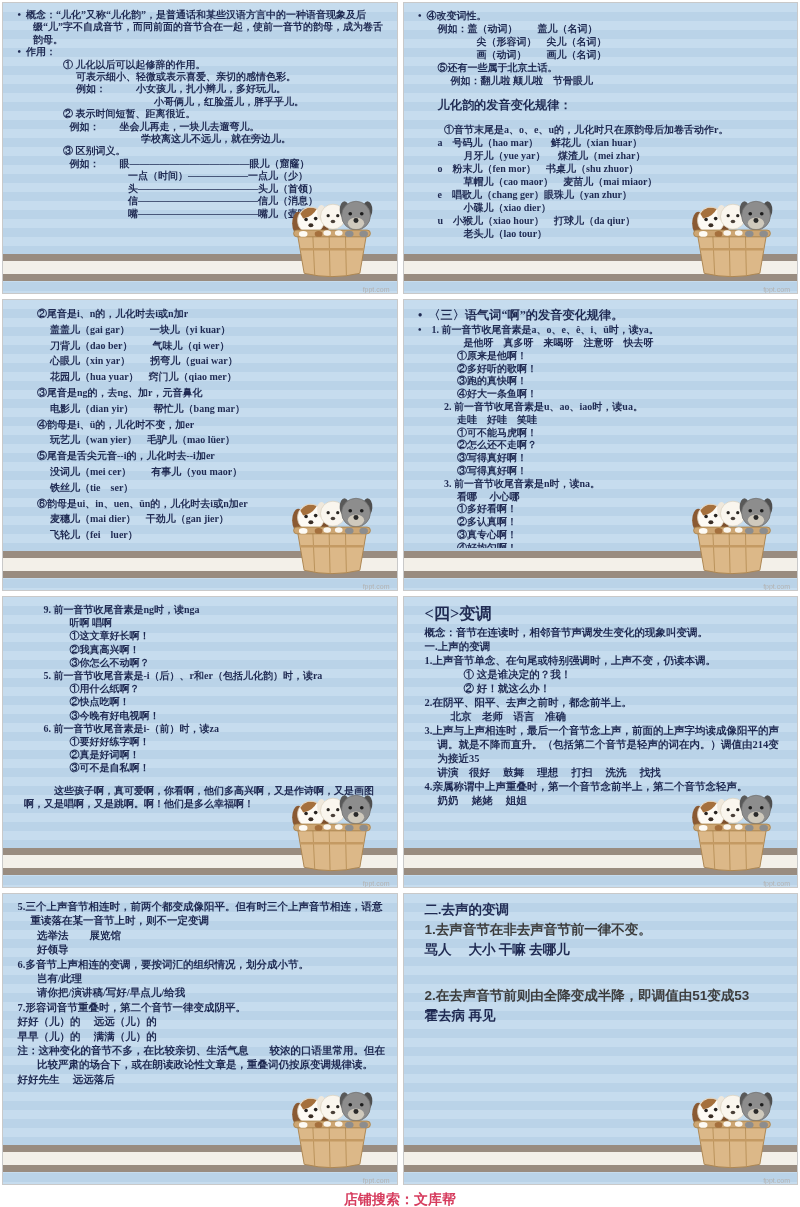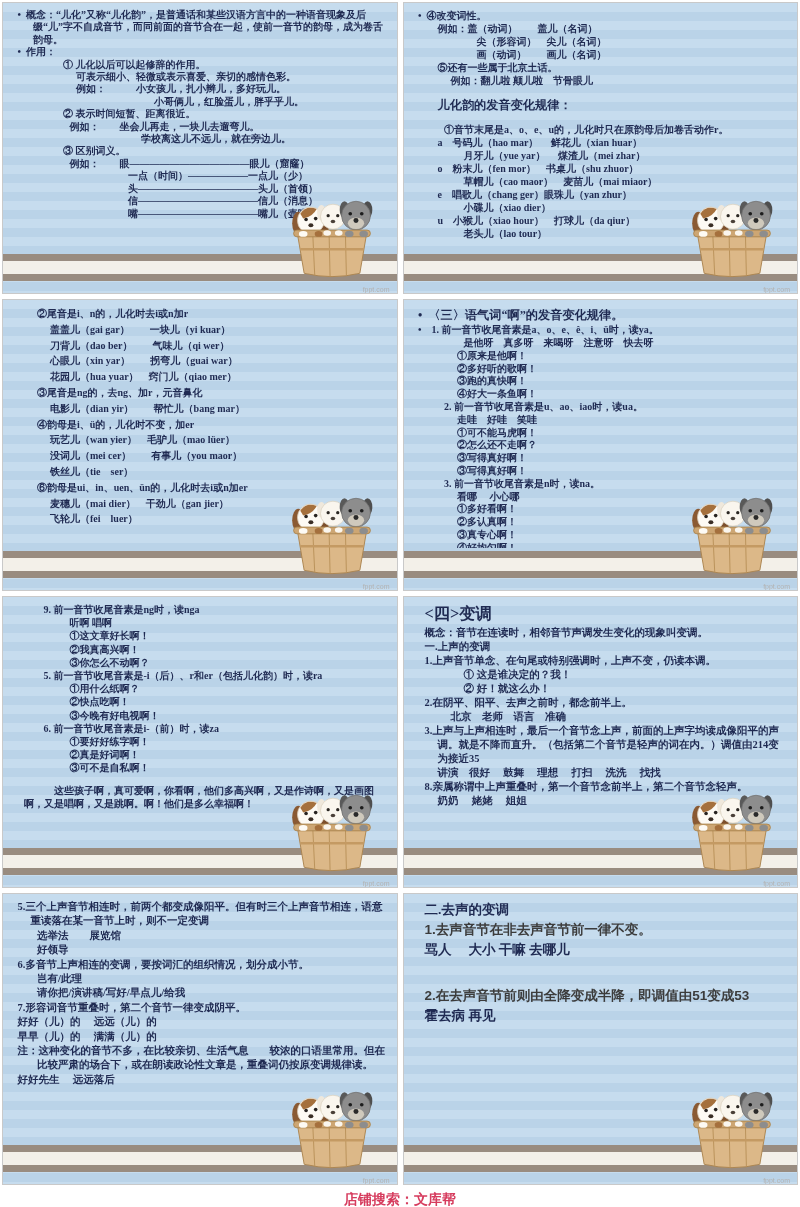--- a/index.html
+++ b/index.html
@@ -171,20 +171,21 @@
     <div class="content" style="font-size: 10px; line-height: 15.8px;">
         <div class="line" style="padding-left: 26px;">②尾音是i、n的，儿化时去i或n加r</div>
         <div class="line" style="padding-left: 39px;">盖盖儿（gai gar）　　一块儿（yi kuar）</div>
         <div class="line" style="padding-left: 39px;">刀背儿（dao ber）　　气味儿（qi wer）</div>
         <div class="line" style="padding-left: 39px;">心眼儿（xin yar）　　拐弯儿（guai war）</div>
         <div class="line" style="padding-left: 39px;">花园儿（hua yuar）　窍门儿（qiao mer）</div>
         <div class="line" style="padding-left: 26px;">③尾音是ng的，去ng、加r，元音鼻化</div>
         <div class="line" style="padding-left: 39px;">电影儿（dian yir）　　帮忙儿（bang mar）</div>
         <div class="line" style="padding-left: 26px;">④韵母是i、ü的，儿化时不变，加er</div>
         <div class="line" style="padding-left: 39px;">玩艺儿（wan yier）　毛驴儿（mao lüer）</div>
+        <div class="line" style="padding-left: 26px;">⑤尾音是舌尖元音--i的，儿化时去--i加er</div>
         <div class="line" style="padding-left: 39px;">没词儿（mei cer）　　有事儿（you maor）</div>
         <div class="line" style="padding-left: 39px;">铁丝儿（tie　ser）</div>
         <div class="line" style="padding-left: 26px;">⑥韵母是ui、in、uen、ün的，儿化时去i或n加er</div>
         <div class="line" style="padding-left: 39px;">麦穗儿（mai dier）　干劲儿（gan jier）</div>
         <div class="line" style="padding-left: 39px;">飞轮儿（fei　luer）</div>
       </div>
     <div class="stripes">
       <div class="dark"></div>
       <div class="light"></div>
       <div class="dark"></div>
@@ -259,21 +260,21 @@
         <div class="line t1" style="padding-left: 13px;">&lt;四&gt;变调</div>
         <div class="line" style="padding-left: 13px;">概念：音节在连读时，相邻音节声调发生变化的现象叫变调。</div>
         <div class="line" style="padding-left: 13px;">一.上声的变调</div>
         <div class="line" style="padding-left: 26px; text-indent: -13px;">1.上声音节单念、在句尾或特别强调时，上声不变，仍读本调。</div>
         <div class="line" style="padding-left: 52px;">① 这是谁决定的？我！</div>
         <div class="line" style="padding-left: 52px;">② 好！就这么办！</div>
         <div class="line" style="padding-left: 13px;">2.在阴平、阳平、去声之前时，都念前半上。</div>
         <div class="line" style="padding-left: 39px;">北京　老师　语言　准确</div>
         <div class="line" style="padding-left: 26px; text-indent: -13px;">3.上声与上声相连时，最后一个音节念上声，前面的上声字均读成像阳平的声调。就是不降而直升。（包括第二个音节是轻声的词在内。）调值由214变为接近35</div>
         <div class="line" style="padding-left: 26px;">讲演　很好　 鼓舞　 理想　 打扫　 洗洗　 找找</div>
-        <div class="line" style="padding-left: 26px; text-indent: -13px;">8.亲属称谓中上声重叠时，第一个音节念前半上，第二个音节念轻声。</div>
+        <div class="line" style="padding-left: 26px; text-indent: -13px;">4.亲属称谓中上声重叠时，第一个音节念前半上，第二个音节念轻声。</div>
         <div class="line" style="padding-left: 26px;">奶奶　 姥姥　 姐姐</div>
       </div>
     <div class="stripes">
       <div class="dark"></div>
       <div class="light"></div>
       <div class="dark"></div>
     </div>
     <svg class="pups" viewBox="0 0 120 100">
         <use href="#puppies"></use>
       </svg>

